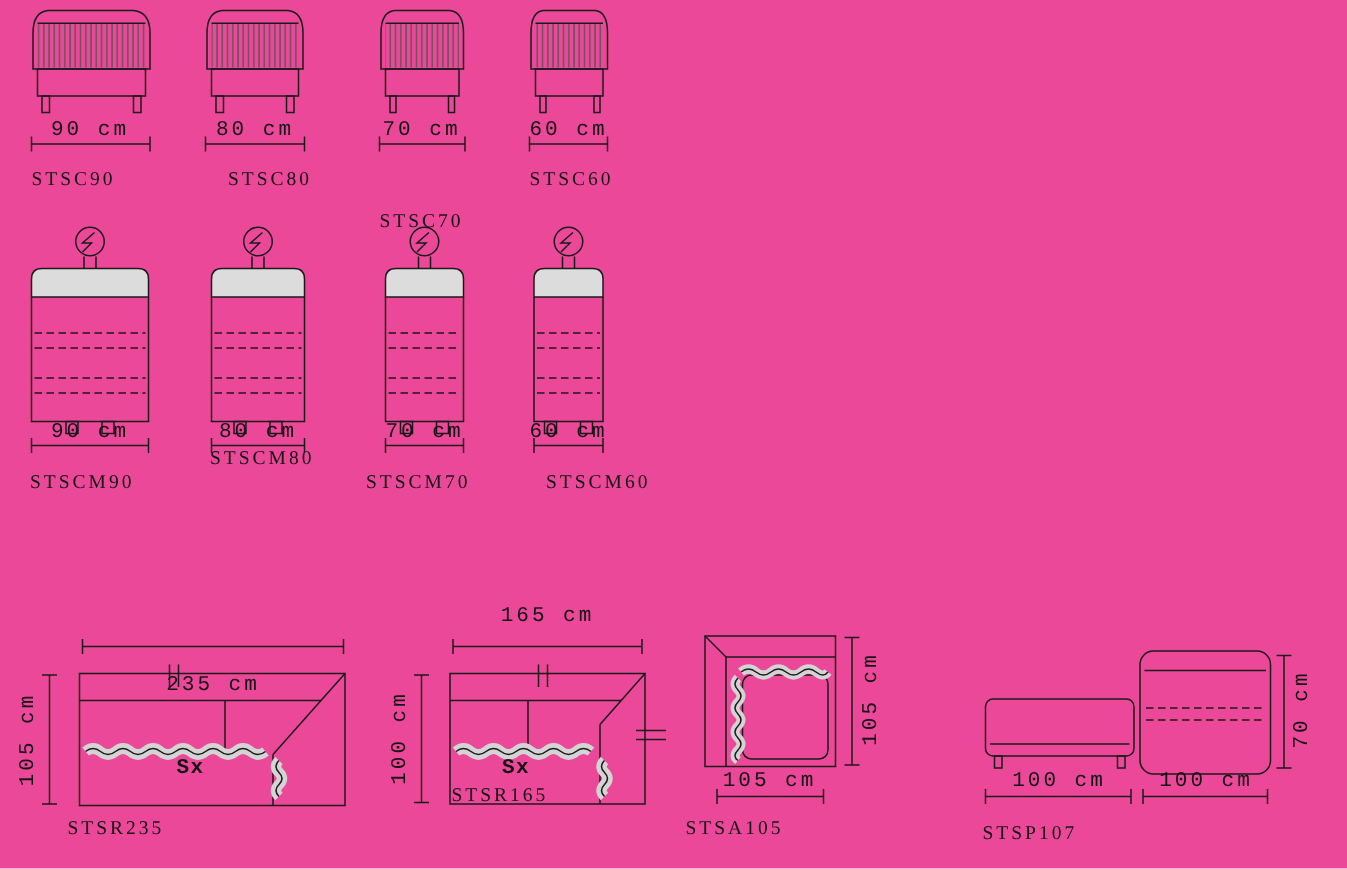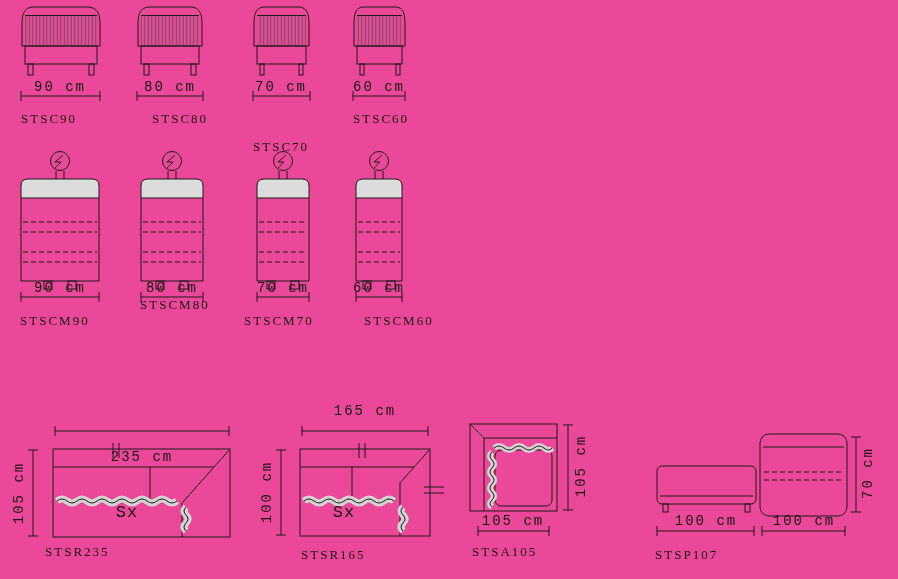--- a/index.html
+++ b/index.html
@@ -16,21 +16,21 @@
   .lbl {
     position: absolute;
     color: #141414;
     white-space: nowrap;
     line-height: 1;
   }
   .dim  { font-size: 14px; letter-spacing: 2px; }
   .code { font-size: 13px; letter-spacing: 2px; font-family: Liberation Serif, serif; }
   .hc   { transform: translateX(-50%); }
   .vc   { transform: translate(-50%,-50%) rotate(-90deg); }
-  .sx   { font-size: 17px; font-weight: normal; letter-spacing: 1px; transform: translate(-50%,-50%); }
+  .sx   { font-size: 14px; font-weight: bold; letter-spacing: 1px; transform: translate(-50%,-50%); }
 </style>
 </head>
 <body>
 
 <div class="sheet">
 
   <svg width="898" height="579" viewBox="0 0 898 579">
     <defs>
       <pattern id="vhatch" width="3.5" height="10" patternUnits="userSpaceOnUse">
         <line x1="1.2" y1="0" x2="1.2" y2="10" stroke="#555555" stroke-width="0.9"></line>
@@ -261,24 +261,24 @@
   <span class="lbl code" style="left:364px; top:314px;">STSCM60</span>
 
   <span class="lbl dim hc" style="left:142px; top:414px;margin-top:36px;">235 cm</span>
   <span class="lbl dim vc" style="left:19px;  top:493px;">105 cm</span>
   <span class="lbl sx" style="left:127px; top:512px;">Sx</span>
   <span class="lbl code" style="left:45px;  top:545px;">STSR235</span>
 
   <span class="lbl dim hc" style="left:365px; top:404px;">165 cm</span>
   <span class="lbl dim vc" style="left:267px; top:492px;">100 cm</span>
   <span class="lbl sx" style="left:344px; top:512px;">Sx</span>
-  <span class="lbl code" style="left:301px; top:548px;">STSR165</span>
+  <span class="lbl code" style="left:301px; top:523px;">STSR165</span>
 
   <span class="lbl dim hc" style="left:513px; top:514px;">105 cm</span>
   <span class="lbl dim vc" style="left:581px; top:466px;">105 cm</span>
-  <span class="lbl code" style="left:472px; top:545px;">STSA105</span>
+  <span class="lbl code" style="left:457px; top:545px;">STSA105</span>
 
   <span class="lbl dim hc" style="left:706px; top:514px;">100 cm</span>
   <span class="lbl dim hc" style="left:804px; top:514px;">100 cm</span>
   <span class="lbl dim vc" style="left:868px; top:473px;">70 cm</span>
   <span class="lbl code" style="left:655px; top:548px;">STSP107</span>
 
 </div>
 
 </body></html>

